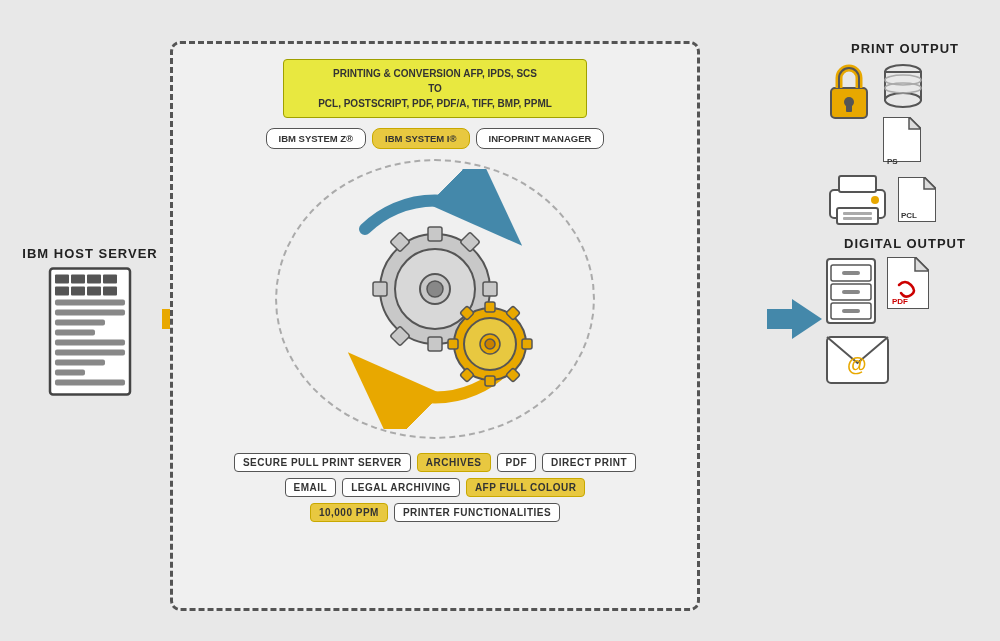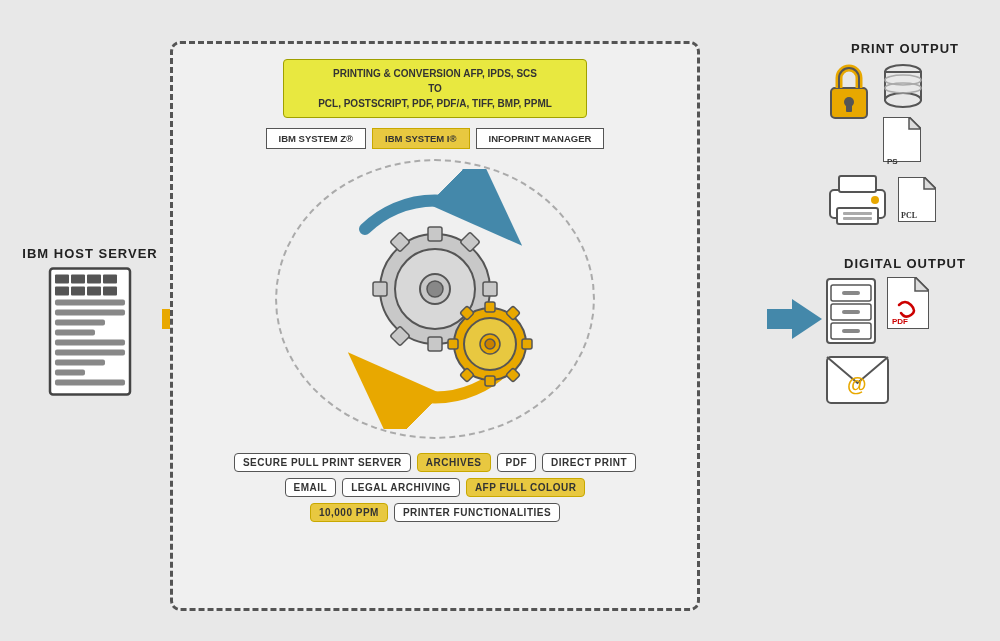--- a/index.html
+++ b/index.html
@@ -53,21 +53,20 @@
     }
 
     
     .right-col {
       position: absolute;
       right: 5px;
       top: 30px;
       width: 160px;
       display: flex;
       flex-direction: column;
-      gap: 20px;
     }
 
     
     .section-title {
       font-size: 13px;
       font-weight: bold;
       letter-spacing: 1px;
       text-align: center;
       color: #222;
       margin-bottom: 6px;
@@ -107,21 +106,21 @@
 
     
     .system-row {
       display: flex;
       gap: 6px;
       margin-top: 10px;
       align-items: center;
     }
     .sys-tag {
       border: 1.5px solid #555;
-      border-radius: 0;
+      border-radius: 8px;
       padding: 4px 12px;
       font-size: 9.5px;
       font-weight: bold;
       color: #333;
       background: #fff;
     }
     .sys-tag-yellow {
       background: #e8c840;
       border-color: #c8a800;
     }
@@ -339,21 +338,21 @@
           <rect x="5" y="16" width="55" height="28" rx="4" fill="#fff" stroke="#555" stroke-width="2"></rect>
           <rect x="14" y="2" width="37" height="16" rx="2" fill="#fff" stroke="#555" stroke-width="2"></rect>
           <rect x="12" y="34" width="41" height="16" rx="2" fill="#fff" stroke="#555" stroke-width="2"></rect>
 
           <rect x="18" y="38" width="29" height="3" rx="1" fill="#aaa"></rect>
           <rect x="18" y="43" width="29" height="3" rx="1" fill="#aaa"></rect>
 
           <circle cx="50" cy="26" r="4" fill="#e8a800"></circle>
         </svg>
 
-        <div style="position:relative;font-family:Liberation Serif, serif;">
+        <div style="position:relative;">
           <svg width="38" height="45" viewBox="0 0 38 45">
             <polygon points="0,0 26,0 38,12 38,45 0,45" fill="white" stroke="#555" stroke-width="2"></polygon>
             <polygon points="26,0 38,12 26,12" fill="#ddd" stroke="#555" stroke-width="1.5"></polygon>
           </svg>
           <span style="position:absolute;bottom:6px;left:3px;font-size:8px;font-weight:bold;color:#333;">PCL</span>
         </div>
       </div>
     </div>
 
     <div style="margin-top:10px;">

